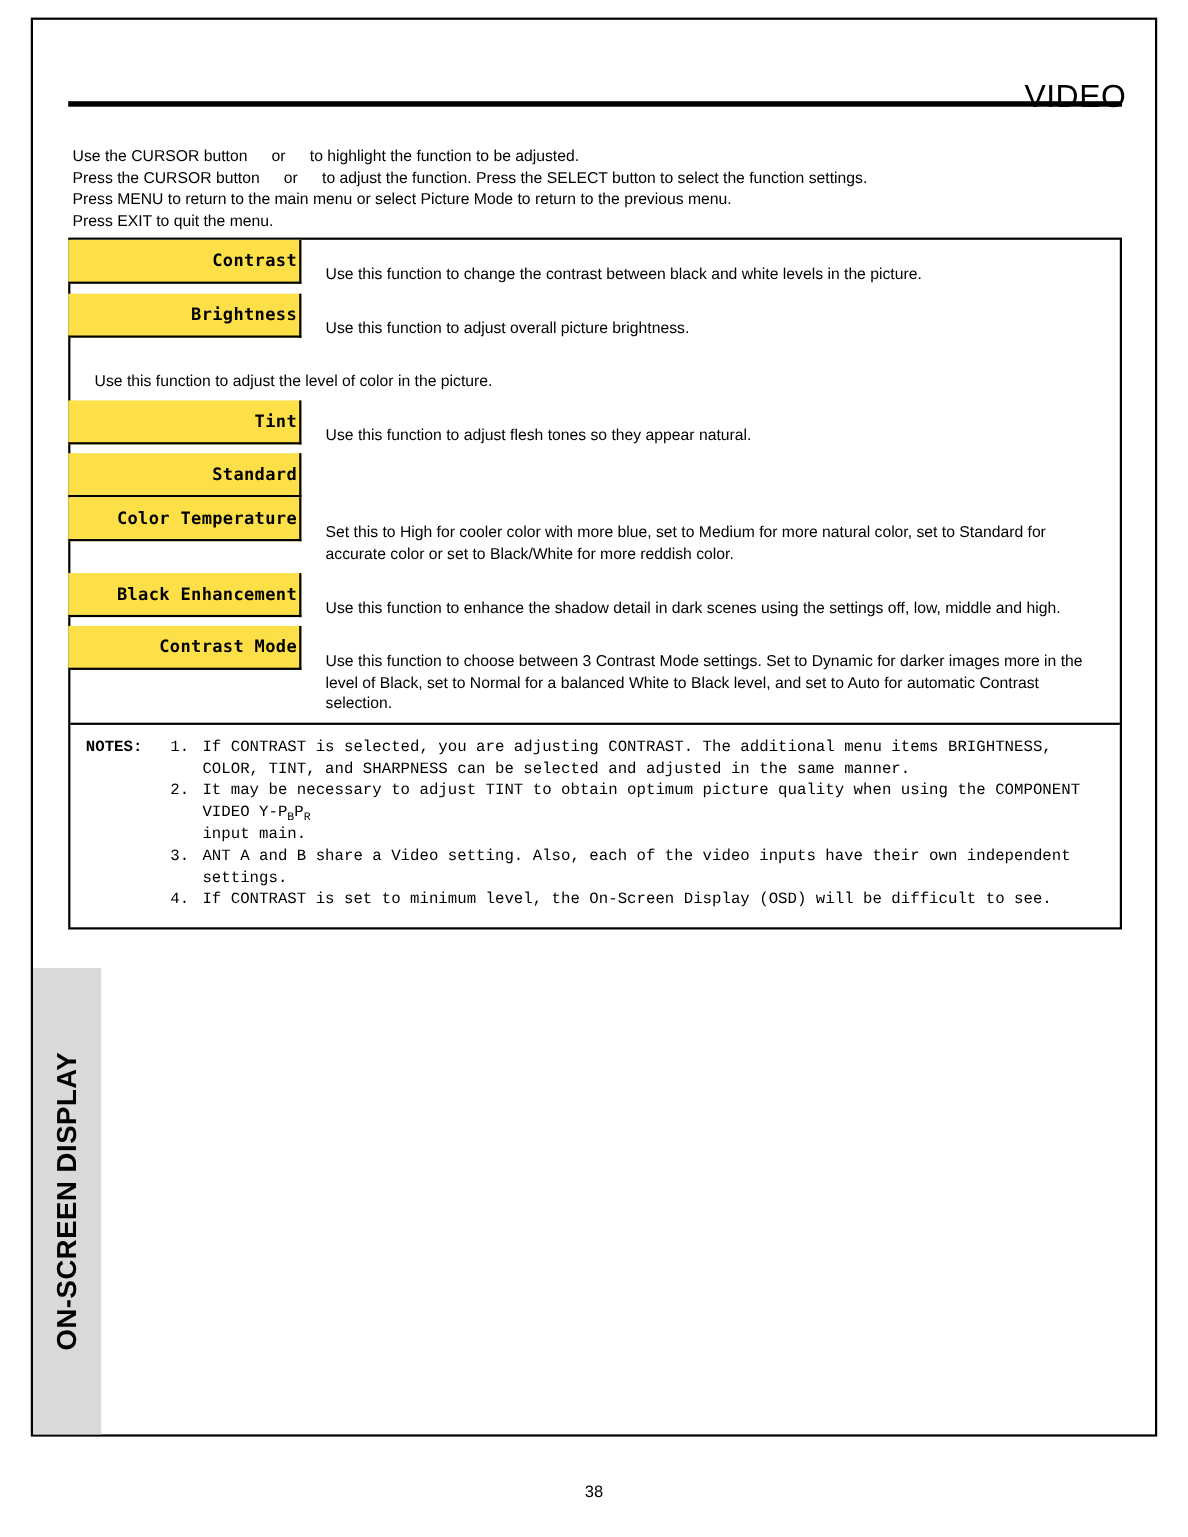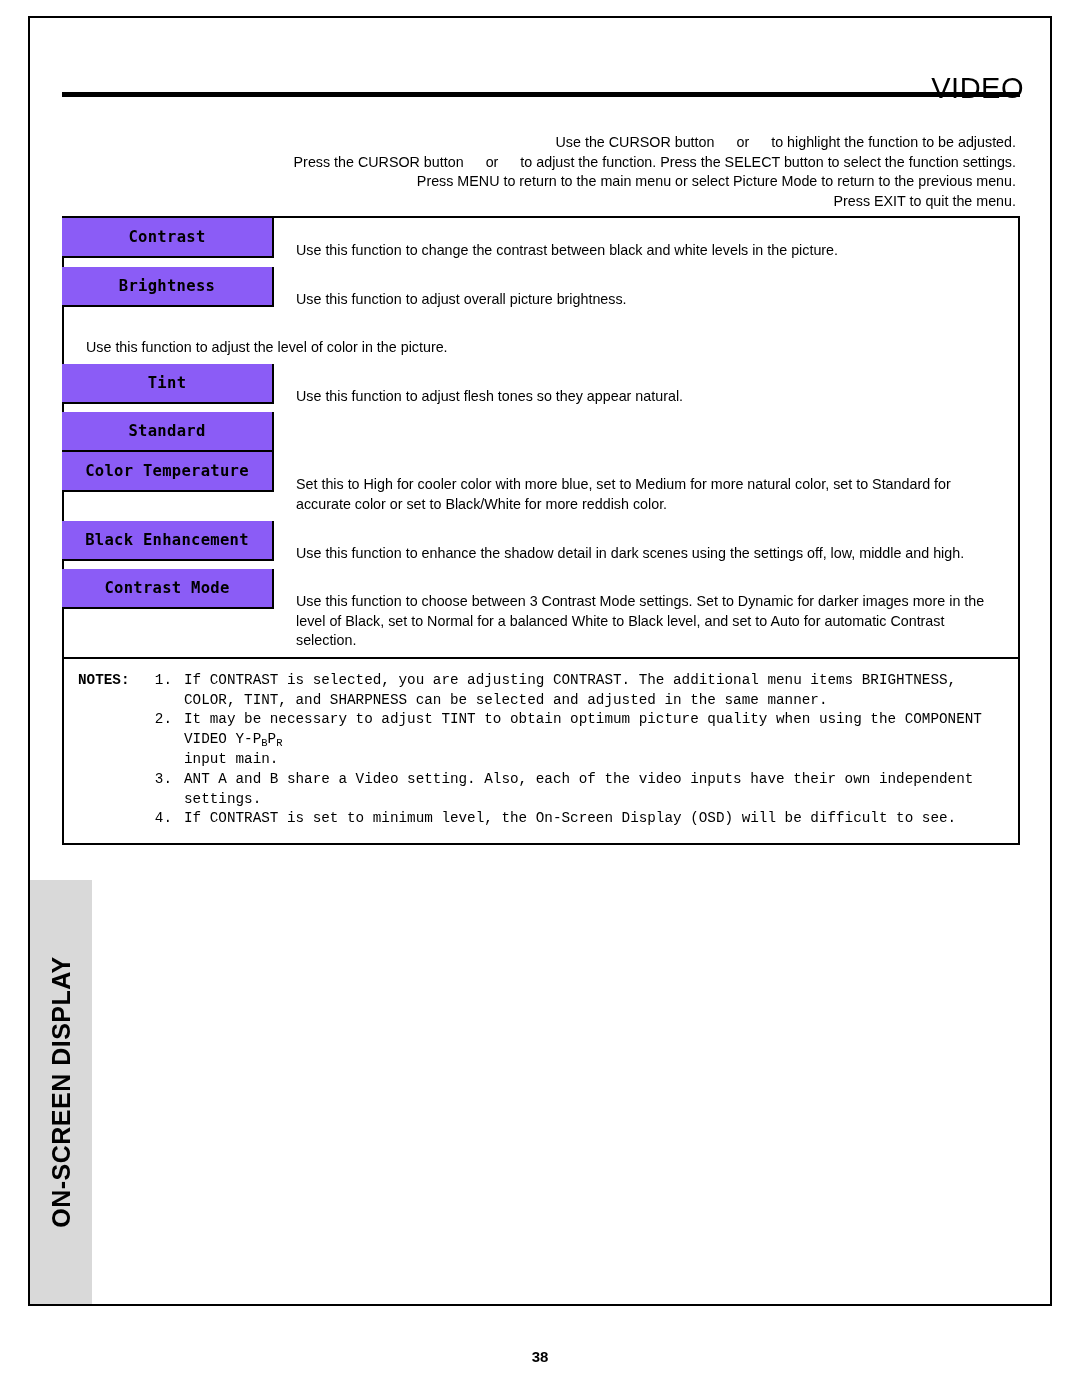--- a/index.html
+++ b/index.html
@@ -70,21 +70,20 @@
   }
 
   
   .intro {
     position: absolute;
     left: 66px;
     top: 133px;
     width: 950px;
     font-size: 14.3px;
     line-height: 19.6px;
-    text-align: right;
   }
   .intro div { white-space: nowrap; }
   .gap-sm { display: inline-block; width: 22px; }
 
   
   .table {
     position: absolute;
     left: 62px;
     top: 216px;
     width: 958px;
@@ -100,24 +99,24 @@
     width: 212px;
     flex: 0 0 212px;
     box-sizing: border-box;
     border: 2px solid #000;
     border-top: none;
     border-left: none;
     margin-left: -2px;
     font-family: "DejaVu Sans Mono", monospace;
     font-size: 15.5px;
     font-weight: bold;
-    text-align: center;
+    text-align: right;
     padding: 10px 2px 10px 2px;
     letter-spacing: 0.3px;
-    background: #8b5cf6;
+    background: #fde047;
   }
   .row:first-child .label-cell { border-top: none; }
   .desc-cell {
     flex: 1;
     box-sizing: border-box;
     padding: 23px 14px 6px 22px;
     font-size: 14.3px;
     line-height: 19.6px;
   }
   
@@ -149,21 +148,21 @@
   sub { font-size: 10.5px; vertical-align: baseline; position: relative; top: 3px; }
 
   
   .page-number {
     position: absolute;
     left: 0;
     top: 1348px;
     width: 1080px;
     text-align: center;
     font-size: 15px;
-    font-weight: bold;
+    font-weight: normal;
   }
 </style>
 </head>
 <body>
 
 <div class="page-border"></div>
 
 <div class="side-tab">
   <div class="side-tab-text">ON-SCREEN DISPLAY</div>
 </div>

